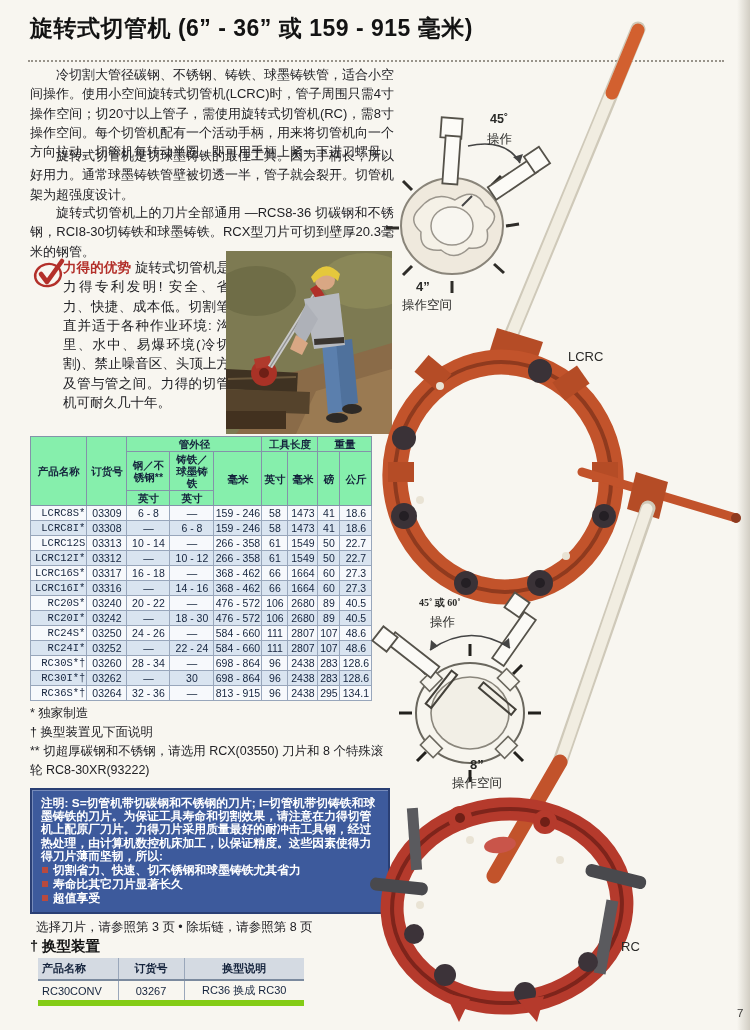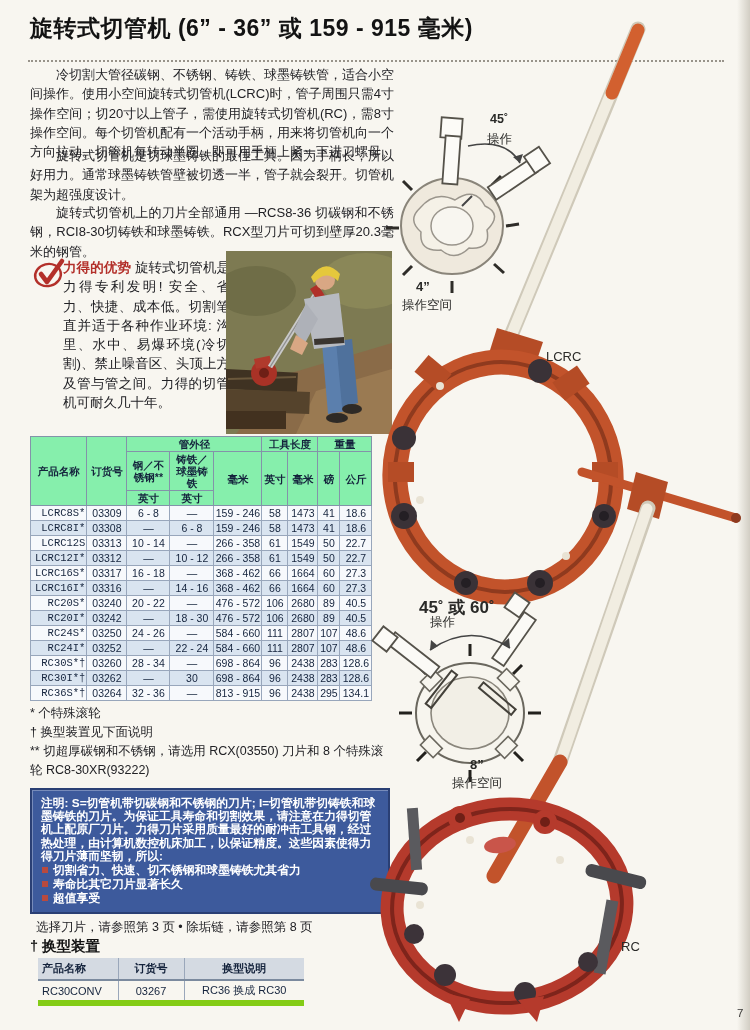--- a/index.html
+++ b/index.html
@@ -56,22 +56,22 @@
   .conv-table td { border-left:1px solid #9aa7ba; border-bottom:6px solid #84cc16; padding:2px 2px; text-align:center; }
   .conv-table td:first-child { border-left:none; text-align:left; padding-left:4px; }
   .conv-table tbody tr:nth-child(even) td { background:#e4ebf2; }
 
   
   .rlabel { position:absolute; color:#2a2a28; white-space:nowrap; z-index:5; }
   .lbl-45     { left:490px; top:112px; font-size:12.5px; font-weight:bold; }
   .lbl-op1    { left:487px; top:131px; font-size:12.5px; }
   .lbl-4in    { left:416px; top:279px; font-size:13px; font-weight:bold; }
   .lbl-space1 { left:402px; top:297px; font-size:12.5px; }
-  .lbl-lcrc   { left:546px; top:349px; font-size:13px; }
-  .lbl-4560   { left:419px; top:596px; font-size:17px; font-weight:bold; }
+  .lbl-lcrc   { left:568px; top:349px; font-size:13px; }
+  .lbl-4560   { left:419px; top:596px; font-size:10px; font-weight:bold;font-family:Liberation Serif, serif; }
   .lbl-op2    { left:430px; top:614px; font-size:12.5px; }
   .lbl-8in    { left:470px; top:757px; font-size:13px; font-weight:bold; }
   .lbl-space2 { left:452px; top:775px; font-size:12.5px; }
   .lbl-rc     { left:621px; top:939px; font-size:13px; }
   .page-num   { left:737px; top:1007px; font-size:11.5px; color:#333; }
 
   .art { position:absolute; left:0; top:0; width:750px; height:1030px; z-index:3; pointer-events:none; }
 </style>
 </head>
 <body>
@@ -304,21 +304,21 @@
           <td>813 - 915</td>
           <td>96</td>
           <td>2438</td>
           <td>295</td>
           <td>134.1</td>
         </tr>
       </tbody>
   </table>
 
   <div class="footnotes">
-    <div>* 个特殊滚轮</div>
+    <div>* 独家制造</div>
     <div>† 换型装置见下面说明</div>
     <div>** 切超厚碳钢和不锈钢，请选用 RCX(03550) 刀片和 8 个特殊滚轮 RC8-30XR(93222)</div>
   </div>
 
   <div class="note-box">
     <div>注明: S=切管机带切碳钢和不锈钢的刀片; I=切管机带切铸铁和球墨铸铁的刀片。为保证工具寿命和切割效果，请注意在力得切管机上配原厂刀片。力得刀片采用质量最好的耐冲击工具钢，经过热处理，由计算机数控机床加工，以保证精度。这些因素使得力得刀片薄而坚韧，所以:</div>
     <div>
         <div class="nb">
           <span class="nb-marker"></span>
           <span>切割省力、快速、切不锈钢和球墨铸铁尤其省力</span>

